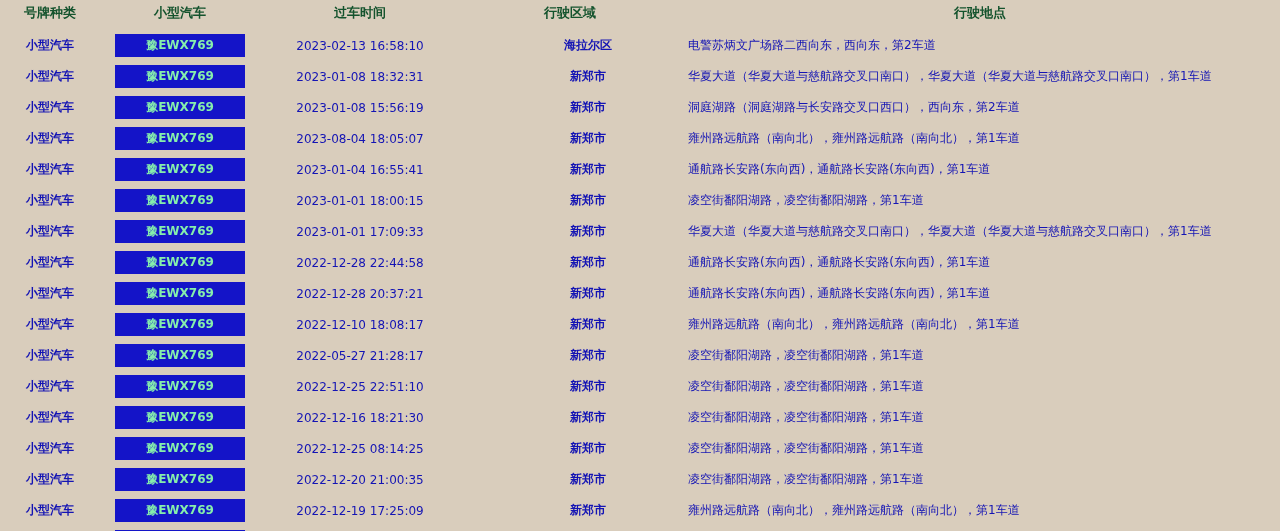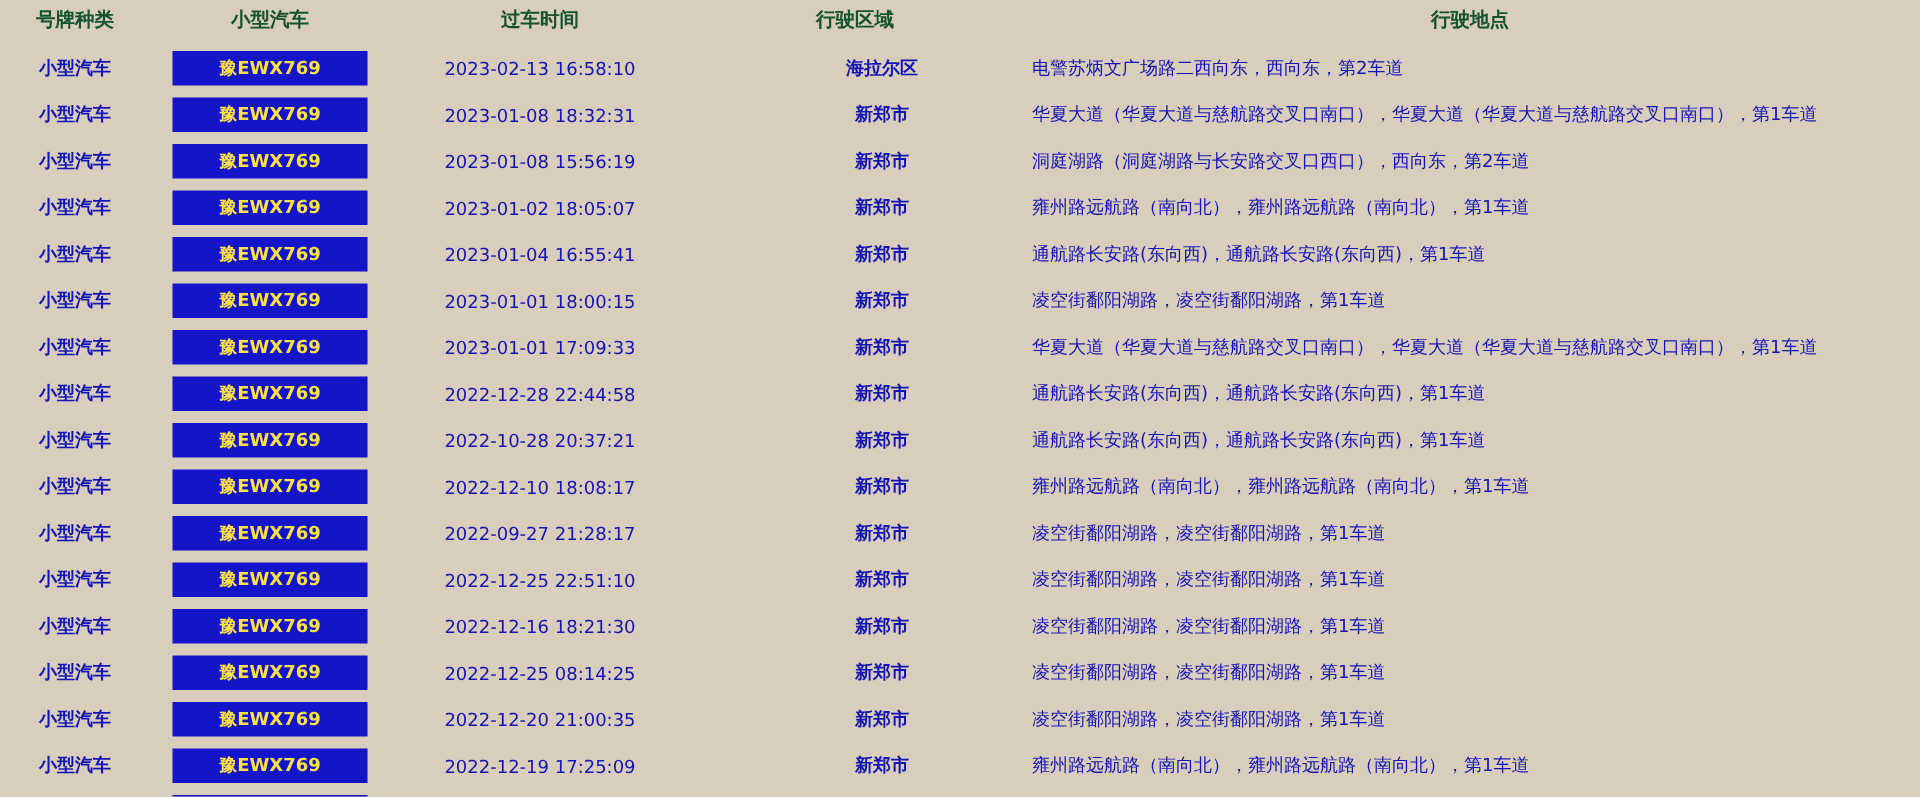--- a/index.html
+++ b/index.html
@@ -46,21 +46,21 @@
 
   td.col-type  { color: #c8321e; text-align: center; }
   td.col-plate { text-align: center; }
   td.col-time  { color: #1414b4; text-align: center; padding-left: 0; }
   td.col-area  { color: #1414b4; padding-left: 0; }
   td.col-place { color: #1414b4; padding-left: 0; }
 
   .plate-chip {
     display: inline-block;
     background: #1414c8;
-    color: #fde047;
+    color: #86efac;
     font-size: 12px;
     font-weight: bold;
     padding: 3px 0;
     width: 130px;
     text-align: center;
     letter-spacing: 0px;
   }
 
   
   .time-wrap { display:inline-block; width: 200px; text-align:center; }
@@ -102,21 +102,21 @@
       <tr>
         <td class="col-type">小型汽车</td>
         <td class="col-plate"><span class="plate-chip">豫EWX769</span></td>
         <td class="col-time"><span class="time-wrap">2023-01-08 15:56:19</span></td>
         <td class="col-area"><span class="area-wrap">新郑市</span></td>
         <td class="col-place"><span class="place-wrap">洞庭湖路（洞庭湖路与长安路交叉口西口），西向东，第2车道</span></td>
       </tr>
       <tr>
         <td class="col-type">小型汽车</td>
         <td class="col-plate"><span class="plate-chip">豫EWX769</span></td>
-        <td class="col-time"><span class="time-wrap">2023-01-02 18:05:07</span></td>
+        <td class="col-time"><span class="time-wrap">2023-08-04 18:05:07</span></td>
         <td class="col-area"><span class="area-wrap">新郑市</span></td>
         <td class="col-place"><span class="place-wrap">雍州路远航路（南向北），雍州路远航路（南向北），第1车道</span></td>
       </tr>
       <tr>
         <td class="col-type">小型汽车</td>
         <td class="col-plate"><span class="plate-chip">豫EWX769</span></td>
         <td class="col-time"><span class="time-wrap">2023-01-04 16:55:41</span></td>
         <td class="col-area"><span class="area-wrap">新郑市</span></td>
         <td class="col-place"><span class="place-wrap">通航路长安路(东向西)，通航路长安路(东向西)，第1车道</span></td>
       </tr>
@@ -137,35 +137,35 @@
       <tr>
         <td class="col-type">小型汽车</td>
         <td class="col-plate"><span class="plate-chip">豫EWX769</span></td>
         <td class="col-time"><span class="time-wrap">2022-12-28 22:44:58</span></td>
         <td class="col-area"><span class="area-wrap">新郑市</span></td>
         <td class="col-place"><span class="place-wrap">通航路长安路(东向西)，通航路长安路(东向西)，第1车道</span></td>
       </tr>
       <tr>
         <td class="col-type">小型汽车</td>
         <td class="col-plate"><span class="plate-chip">豫EWX769</span></td>
-        <td class="col-time"><span class="time-wrap">2022-10-28 20:37:21</span></td>
+        <td class="col-time"><span class="time-wrap">2022-12-28 20:37:21</span></td>
         <td class="col-area"><span class="area-wrap">新郑市</span></td>
         <td class="col-place"><span class="place-wrap">通航路长安路(东向西)，通航路长安路(东向西)，第1车道</span></td>
       </tr>
       <tr>
         <td class="col-type">小型汽车</td>
         <td class="col-plate"><span class="plate-chip">豫EWX769</span></td>
         <td class="col-time"><span class="time-wrap">2022-12-10 18:08:17</span></td>
         <td class="col-area"><span class="area-wrap">新郑市</span></td>
         <td class="col-place"><span class="place-wrap">雍州路远航路（南向北），雍州路远航路（南向北），第1车道</span></td>
       </tr>
       <tr>
         <td class="col-type">小型汽车</td>
         <td class="col-plate"><span class="plate-chip">豫EWX769</span></td>
-        <td class="col-time"><span class="time-wrap">2022-09-27 21:28:17</span></td>
+        <td class="col-time"><span class="time-wrap">2022-05-27 21:28:17</span></td>
         <td class="col-area"><span class="area-wrap">新郑市</span></td>
         <td class="col-place"><span class="place-wrap">凌空街鄱阳湖路，凌空街鄱阳湖路，第1车道</span></td>
       </tr>
       <tr>
         <td class="col-type">小型汽车</td>
         <td class="col-plate"><span class="plate-chip">豫EWX769</span></td>
         <td class="col-time"><span class="time-wrap">2022-12-25 22:51:10</span></td>
         <td class="col-area"><span class="area-wrap">新郑市</span></td>
         <td class="col-place"><span class="place-wrap">凌空街鄱阳湖路，凌空街鄱阳湖路，第1车道</span></td>
       </tr>

